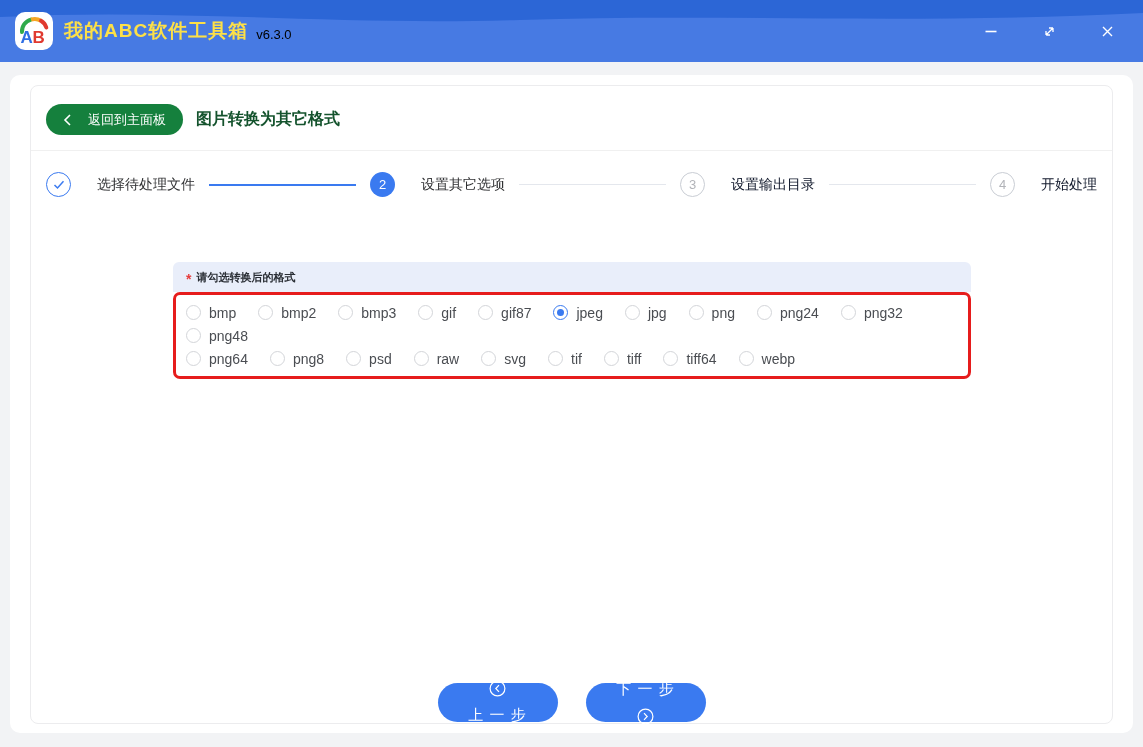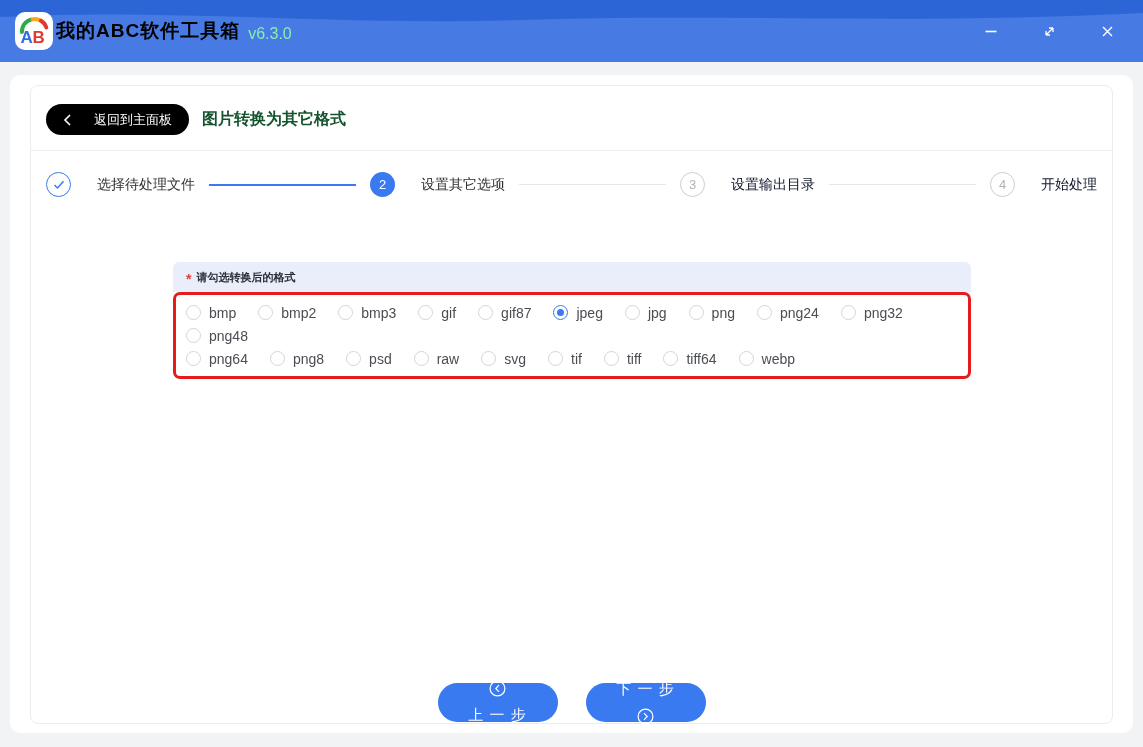--- a/index.html
+++ b/index.html
@@ -5,33 +5,33 @@
   * { margin:0; padding:0; box-sizing:border-box; }
   html,body { width:1143px; height:747px; overflow:hidden; }
   body { font-family:"Liberation Sans","DejaVu Sans",sans-serif; background:#f2f3f5; }
 
   
   .titlebar { position:relative; height:62px; background:#2c66d6; display:flex;
               align-items:center; justify-content:space-between; padding:0 26px 0 14px; }
   .titlebar-wave { position:absolute; inset:0; width:100%; height:62px; pointer-events:none; }
   .titlebar-left { position:relative; display:flex; align-items:center; z-index:2; }
   .logo { width:40px; height:40px; flex:none; }
-  .app-title { color:#000000; font-size:19px; font-weight:bold; margin-left:2px; letter-spacing:1px; }
-  .app-version { color:#86efac; font-size:16px; margin-left:8px; margin-top:6px; }
+  .app-title { color:#fde047; font-size:19px; font-weight:bold; margin-left:10px; letter-spacing:1px; }
+  .app-version { color:#000000; font-size:13px; margin-left:8px; margin-top:6px; }
   .titlebar-controls { position:relative; display:flex; align-items:center; gap:38px; z-index:2; }
   .win-btn { display:flex; align-items:center; justify-content:center; width:20px; height:20px; cursor:pointer; }
 
   
   .page { height:685px; padding:13px 10px 14px; background:#f2f3f5; }
   .outer-card { background:#fff; border-radius:10px; height:658px; padding:10px 20px 9px; }
   .inner-card { height:100%; border:1px solid #ececee; border-radius:8px; background:#fff;
                 display:flex; flex-direction:column; }
 
   .card-header { display:flex; align-items:center; gap:13px; padding:18px 15px 15px; }
-  .back-btn { display:flex; align-items:center; gap:22px; background:#000000; color:#fff;
+  .back-btn { display:flex; align-items:center; gap:16px; background:#15803d; color:#fff;
               border:none; border-radius:16px; height:31px; padding:0 17px; font-size:13px;
               font-family:inherit; cursor:pointer; }
   .page-title { font-size:16px; font-weight:bold; color:#14532d; }
 
   .divider { height:1px; background:#f0f0f0; }
 
   
   .stepper { display:flex; align-items:center; padding:21px 15px 18px; }
   .step { display:flex; align-items:center; gap:26px; flex:none; }
   .step-circle { width:25px; height:25px; border-radius:50%; display:flex; align-items:center;

